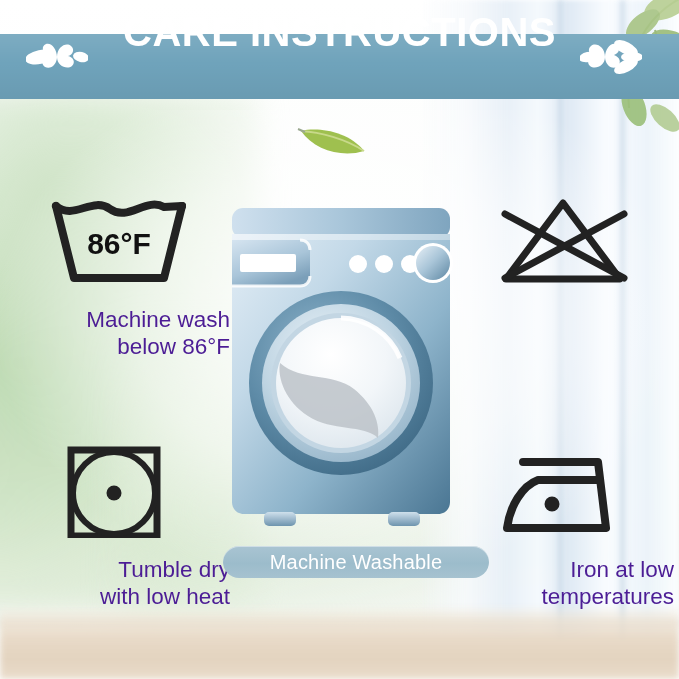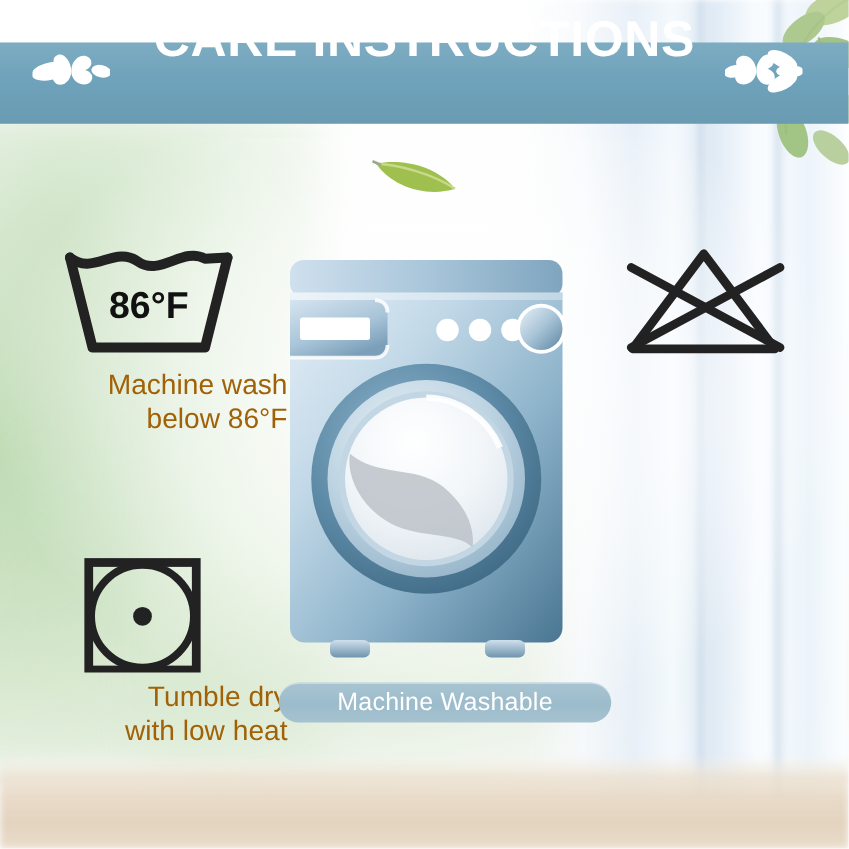--- a/index.html
+++ b/index.html
@@ -99,25 +99,25 @@
   .ornament.right { left: 580px; }
 
   
   .foliage-tr { position: absolute; right: -6px; top: -10px; }
   .leaf-float { position: absolute; left: 296px; top: 118px; }
 
   
   .sym-cell { position: absolute; text-align: right; }
   .sym-art  { display: flex; justify-content: center; align-items: flex-end; }
   .sym-label {
-    color: #a16207;
+    color: #4c1d95;
     font-size: 22.5px;
     line-height: 27px;
     white-space: pre-line;
-    margin-top: 6px;
+    margin-top: 18px;
   }
 
   .cell-wash   { left: 8px;   top: 196px; width: 222px; }
   .cell-bleach { left: 452px; top: 196px; width: 222px; }
   .cell-dry    { left: 8px;   top: 446px; width: 222px; }
   .cell-iron   { left: 452px; top: 446px; width: 222px; }
 
   
   .machine { position: absolute; left: 228px; top: 206px; }
 
@@ -226,20 +226,30 @@
       <svg width="150" height="92" viewBox="0 0 150 92">
         <rect x="27" y="4" width="86" height="86" fill="none" stroke="#222222" stroke-width="7"></rect>
         <circle cx="70" cy="47" r="41" fill="none" stroke="#222222" stroke-width="6"></circle>
         <circle cx="70" cy="47" r="7.5" fill="#222222"></circle>
       </svg>
     </div>
     <div class="sym-label">Tumble dry
 with low heat</div>
   </div>
 
+  <div class="sym-cell cell-iron">
+    <div class="sym-art">
+      <svg width="150" height="92" viewBox="0 0 150 92">
+        <path d="M35 16 L110 16 L118 82 L19 82 C22 60 34 40 50 34 L108 34" fill="none" stroke="#222222" stroke-width="8" stroke-linecap="round" stroke-linejoin="round"></path>
+        <circle cx="64" cy="58" r="7.5" fill="#222222"></circle>
+      </svg>
+    </div>
+    <div class="sym-label">Iron at low
+temperatures</div>
+  </div>
 
   <svg class="machine" width="226" height="330" viewBox="0 0 226 330">
     <defs>
       <linearGradient id="bodyGrad" x1="0" y1="0" x2="1" y2="1">
         <stop offset="0%" stop-color="#e4eef6"></stop>
         <stop offset="30%" stop-color="#c3d9e8"></stop>
         <stop offset="62%" stop-color="#8eb4cb"></stop>
         <stop offset="100%" stop-color="#4a7693"></stop>
       </linearGradient>
       <linearGradient id="topGrad" x1="0" y1="0" x2="1" y2="0">

